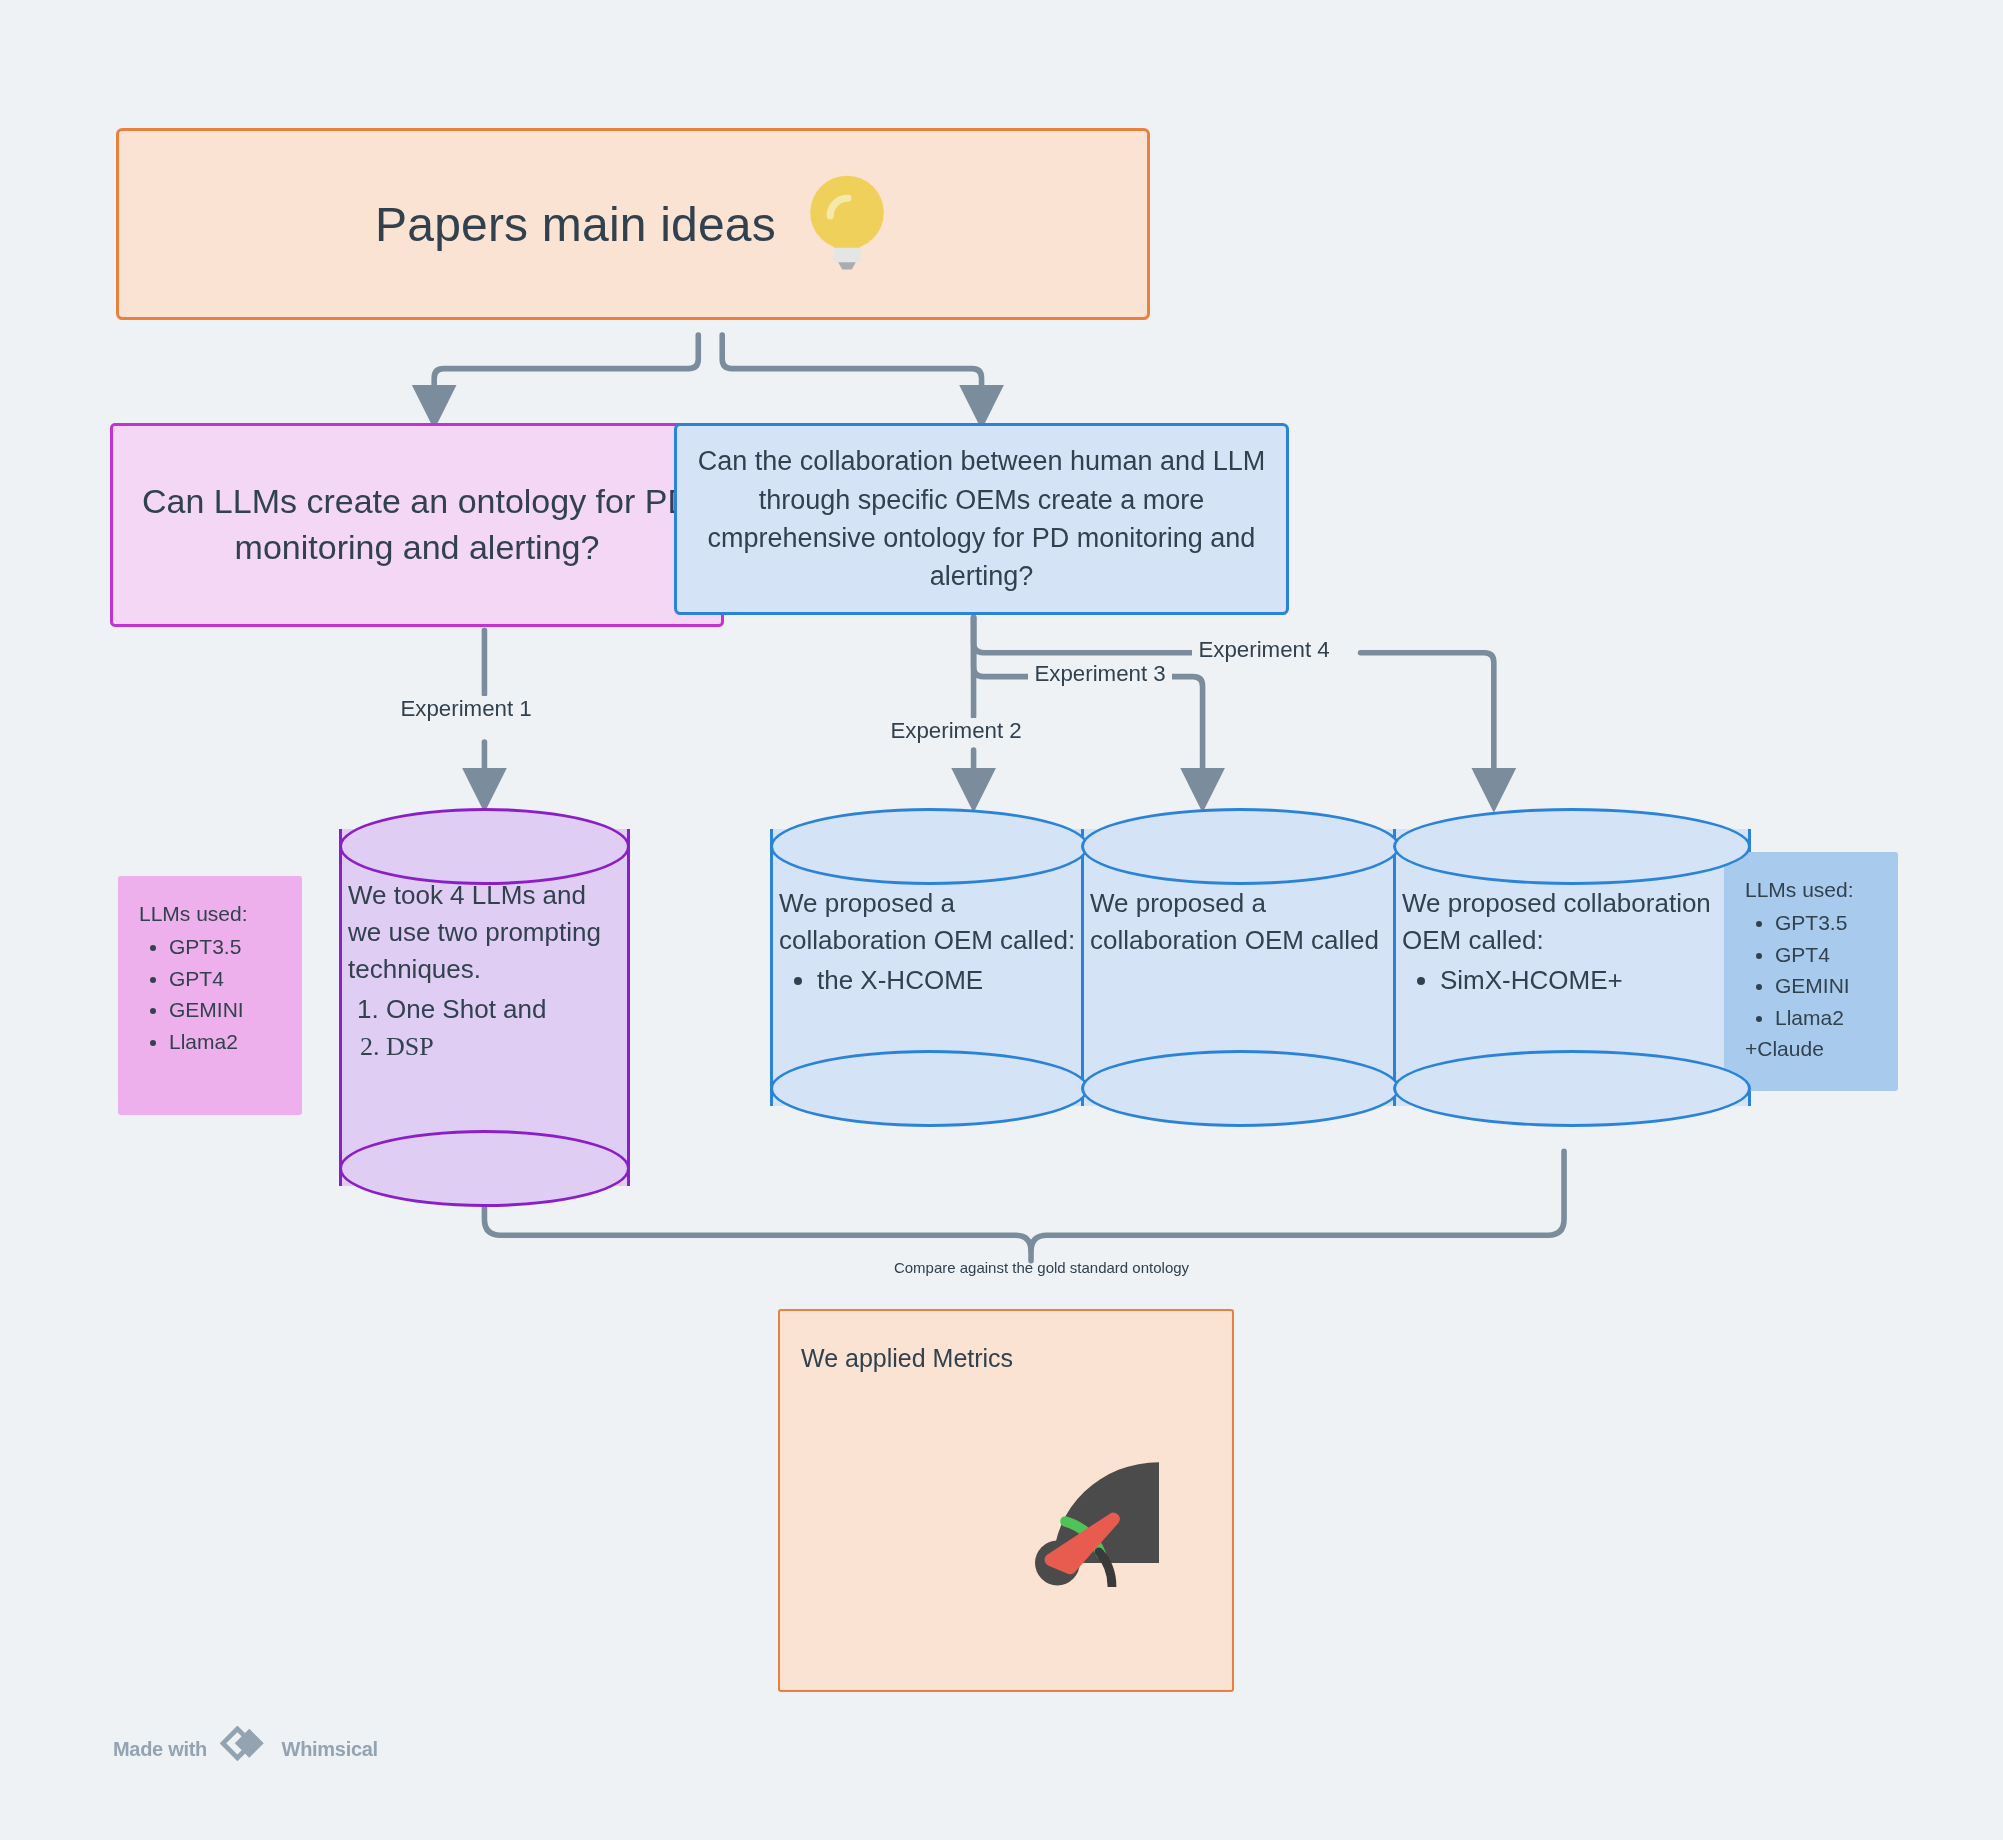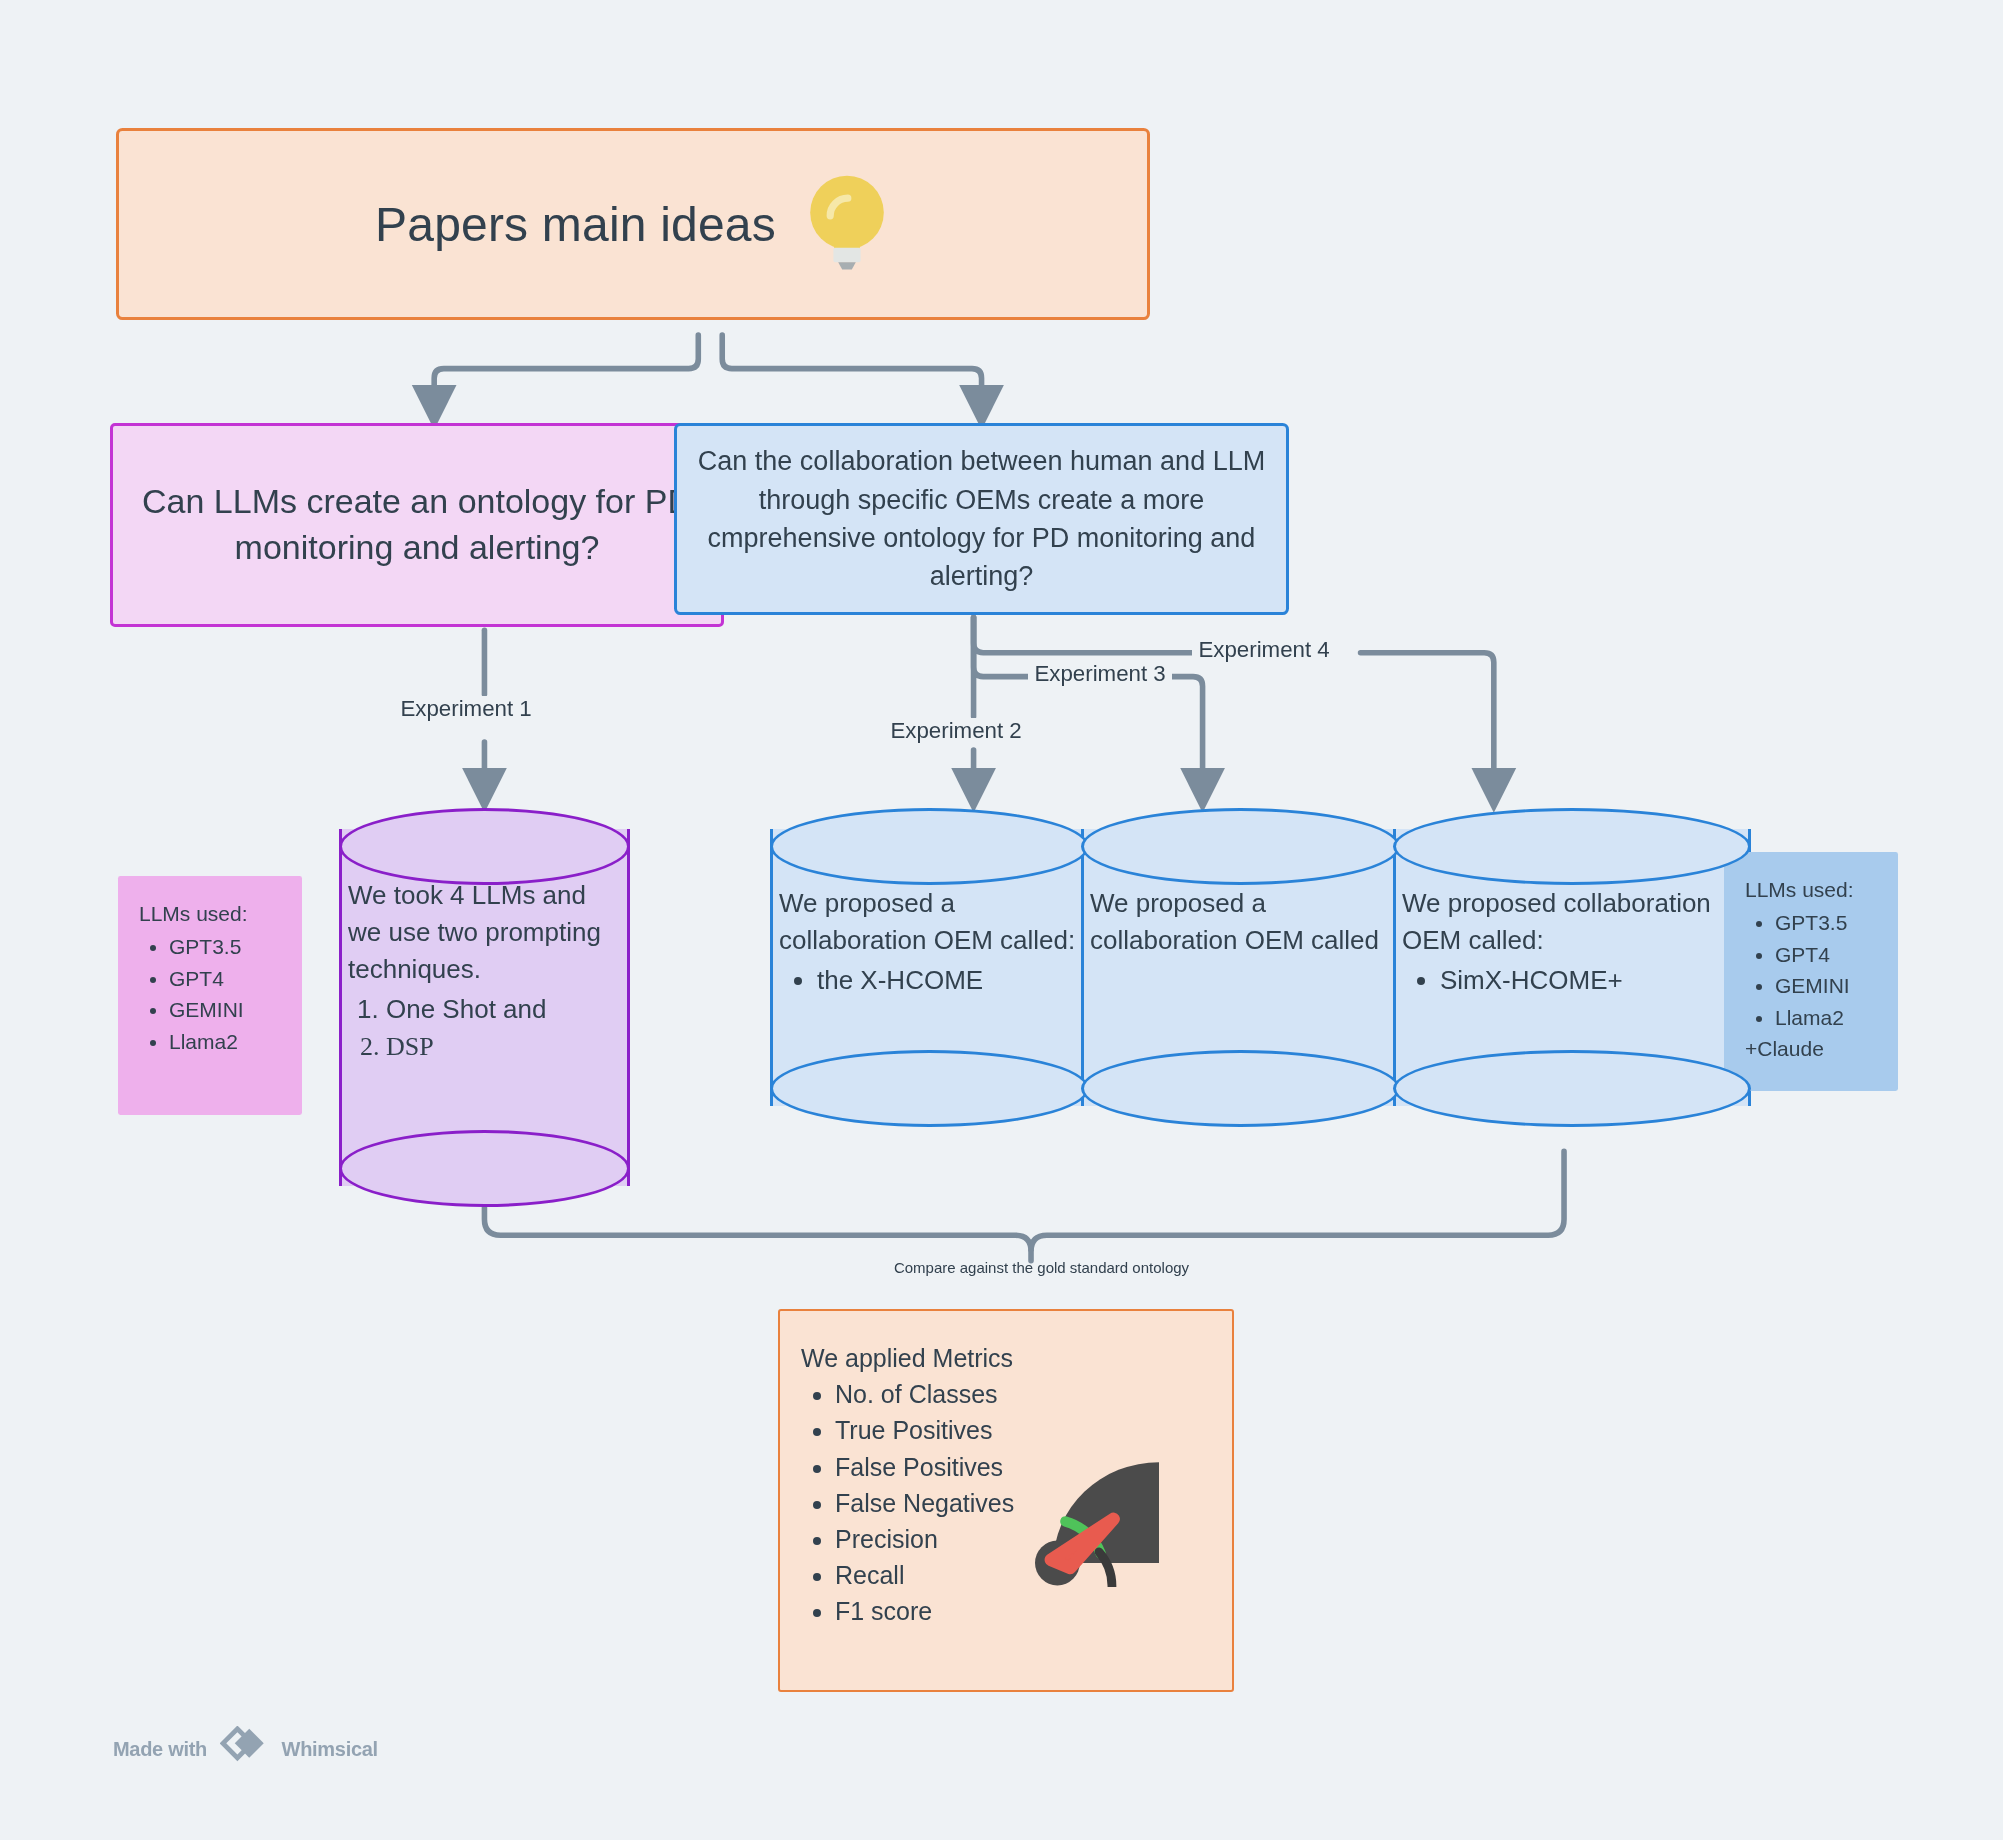--- a/index.html
+++ b/index.html
@@ -230,29 +230,20 @@
       <li>GEMINI</li>
       <li>Llama2</li>
     </ul>
     <div>+Claude</div>
   </div>
 
   <div class="compare-label">Compare against the gold standard ontology</div>
 
   <div class="box metrics-box">
     <div>We applied Metrics</div>
-    <ul>
-      <li>No. of Classes</li>
-      <li>True Positives</li>
-      <li>False Positives</li>
-      <li>False Negatives</li>
-      <li>Precision</li>
-      <li>Recall</li>
-      <li>F1 score</li>
-    </ul>
     <span style="position:absolute;left:239px;top:132px;">
       <svg width="168" height="144" viewBox="0 0 210 180" aria-hidden="true">
         <path d="M30 160 A120 120 0 0 1 150 40 L150 160 Z" fill="#4b4b4b" transform="translate(10,-18) scale(1.1,1.05)"></path>
         <circle cx="48" cy="150" r="28" fill="#4b4b4b"></circle>
         <path d="M58 98 a66,66 0 0 1 44,40" fill="none" stroke="#4fc35a" stroke-width="13" stroke-linecap="round"></path>
         <path d="M100 136 a66,66 0 0 1 16,48" fill="none" stroke="#3a3a3a" stroke-width="11" stroke-linecap="round"></path>
         <path d="M118 95 L64 156 L40 146 Z" fill="#e85b4f" stroke="#e85b4f" stroke-width="16" stroke-linejoin="round"></path>
       </svg>
     </span>
   </div>

